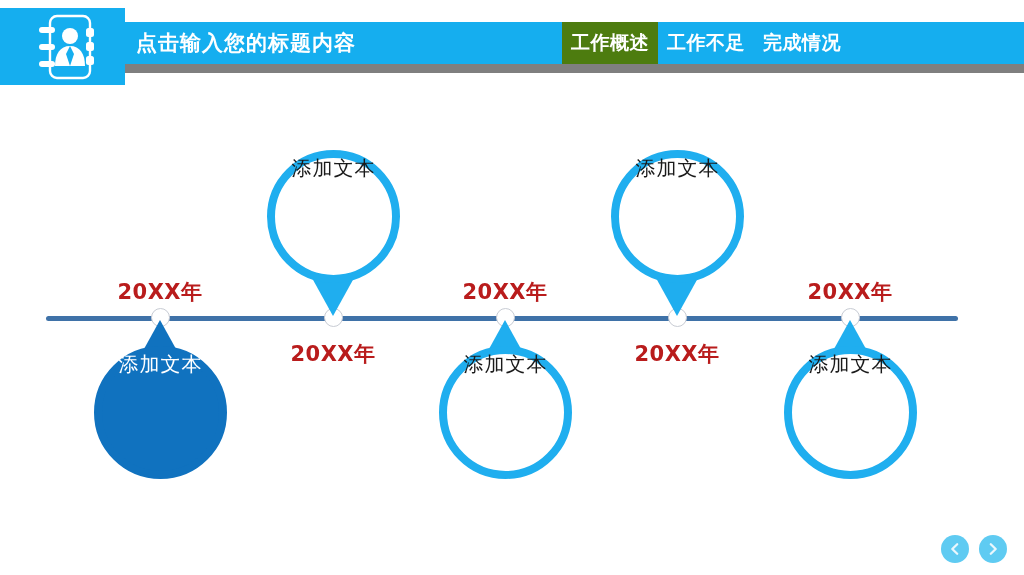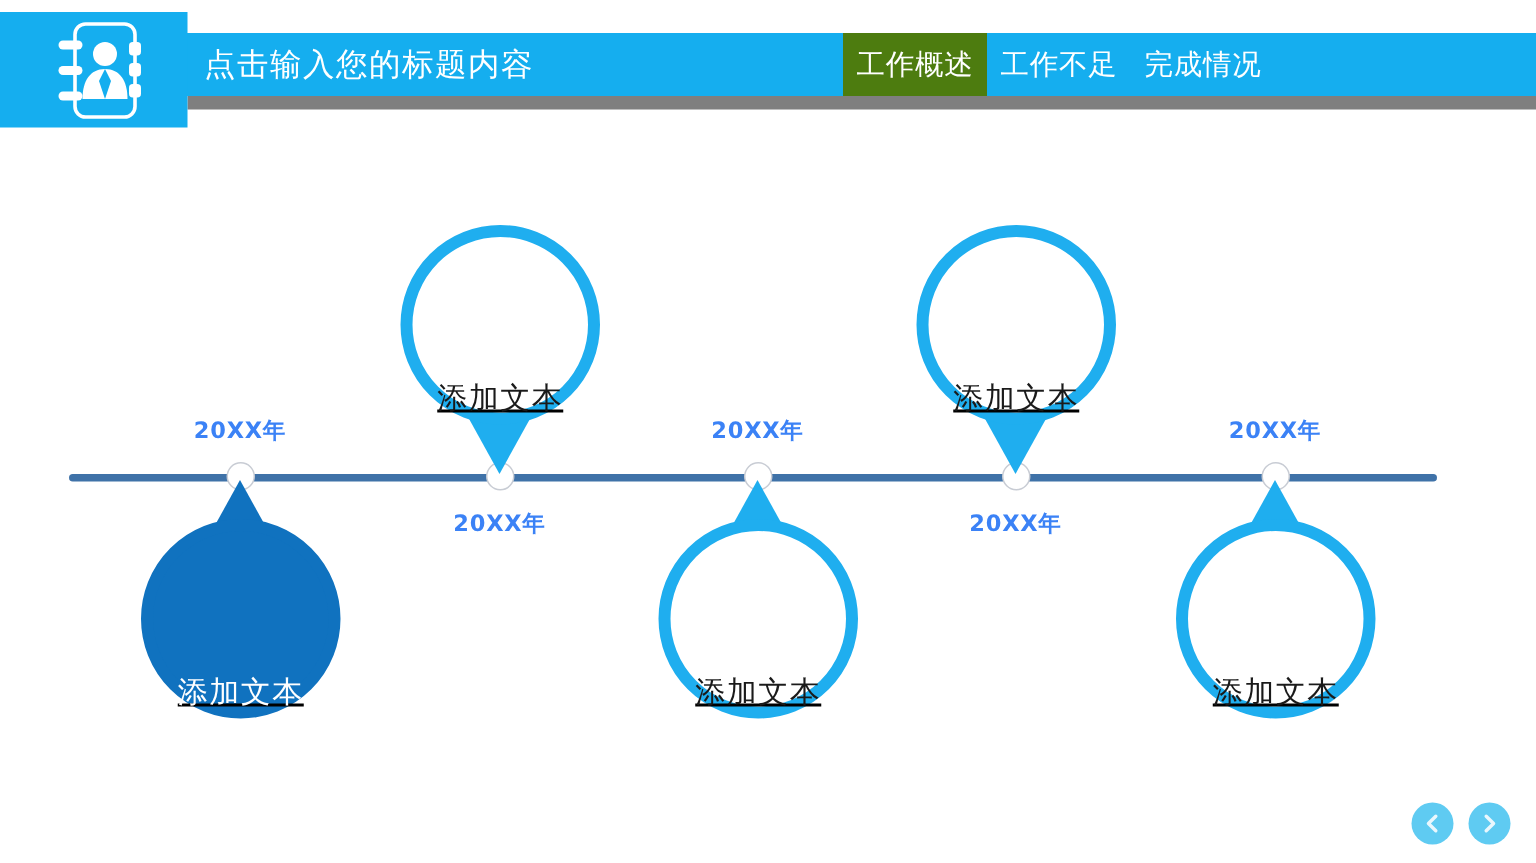--- a/index.html
+++ b/index.html
@@ -6,21 +6,21 @@
   body{
     width:1024px;height:575px;
     background:#ffffff;
     font-family:"Liberation Sans","DejaVu Sans",sans-serif;
     overflow:hidden;
     position:relative;
   }
   .slide{position:absolute;inset:0;width:1024px;height:575px;background:#fff;}
 
   
-  .header{position:absolute;left:0;top:0;width:868px;height:95px;}
+  .header{position:absolute;left:0;top:0;width:868px;height:95px;font-weight:bold;}
   .hdr-bar{
     position:absolute;left:0;top:22px;width:1024px;height:42px;
     background:#15AEEF;
   }
   .hdr-gray{
     position:absolute;left:125px;top:64px;width:899px;height:9px;
     background:#7F7F7F;
   }
   .hdr-iconbox{
     position:absolute;left:0;top:8px;width:125px;height:77px;
@@ -63,36 +63,36 @@
   .tl-dot{
     position:absolute;top:213px;width:19px;height:19px;
     margin-left:-9px;
     background:#ffffff;border:1px solid #C8CCD4;border-radius:50%;
     box-sizing:border-box;
   }
 
   
   .yr{
     position:absolute;
-    font-size:15px;font-weight:bold;color:#3b82f6;
+    font-size:21px;font-weight:bold;color:#b91c1c;
     white-space:nowrap;
     transform:translateX(-50%);
     letter-spacing:0.5px;
     font-family:"DejaVu Sans","Liberation Sans",sans-serif;
   }
   .yr.above{top:183px;}
   .yr.below{top:245px;}
 
   
   .bubble{
     position:absolute;width:133px;height:133px;
     margin-left:-66px;
     box-sizing:border-box;
     border-radius:50%;
-    display:flex;align-items:flex-end;justify-content:center;text-decoration:underline;
+    display:flex;align-items:flex-start;justify-content:center;
   }
   .bubble-label{
     font-size:20px;
     line-height:1;
     font-family:"DejaVu Sans","Liberation Sans",sans-serif;
     letter-spacing:1px;
   }
   .bubble.outline{
     border:8px solid #1FAEEF;
     background:#ffffff;

